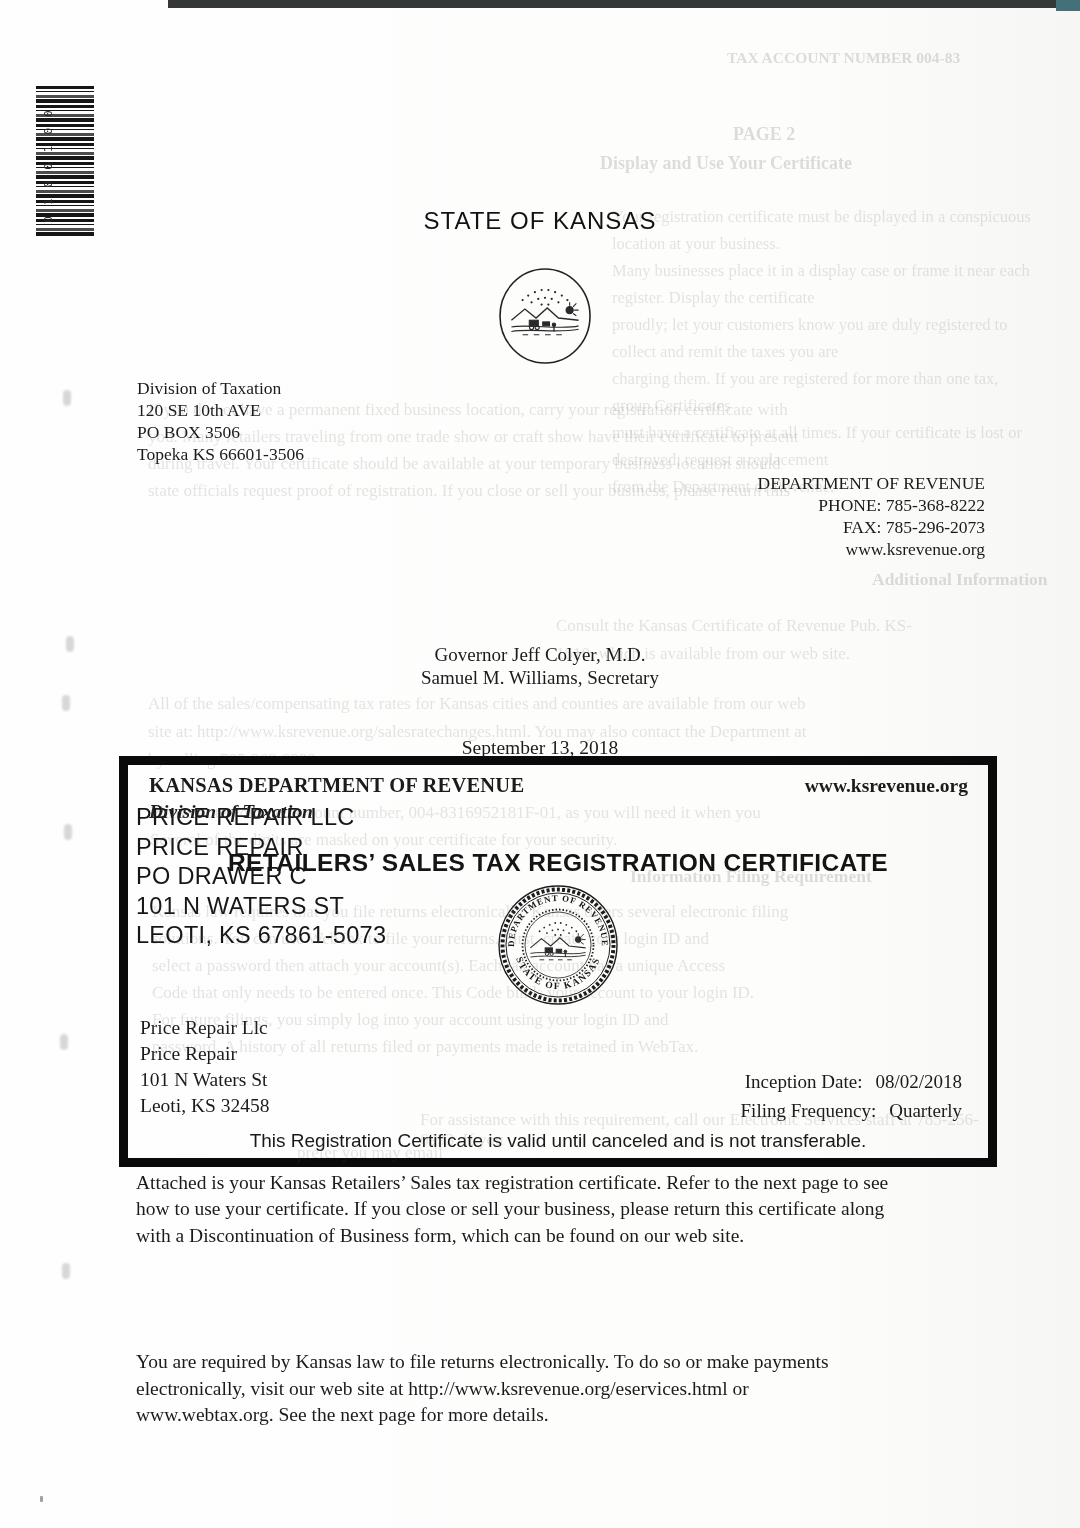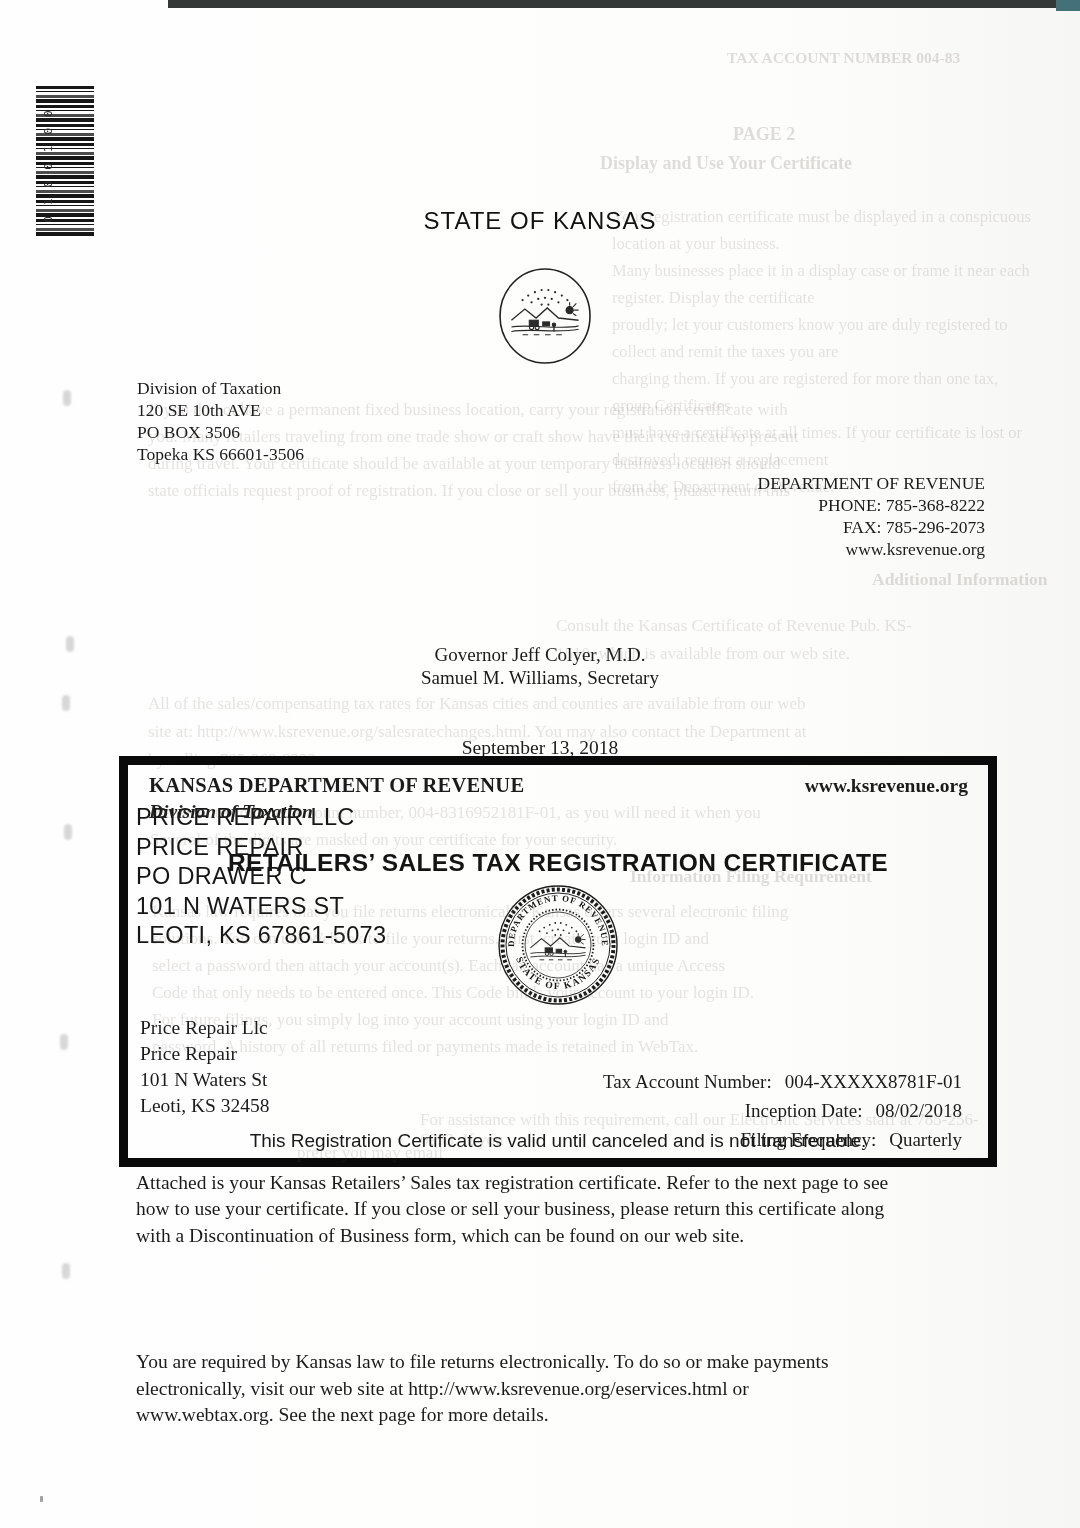--- a/index.html
+++ b/index.html
@@ -246,23 +246,20 @@
 
     <div class="abs cert-holder">
       <div>Price Repair Llc</div>
       <div>Price Repair</div>
       <div>101 N Waters St</div>
       <div>Leoti, KS 32458</div>
     </div>
 
     <div class="abs cert-fields">
       <div>
-        <span>Tax Account Number:</span><span class="val">004-XXXXX8781F-01</span>
-      </div>
-      <div>
         <span>Inception Date:</span><span class="val">08/02/2018</span>
       </div>
       <div>
         <span>Filing Frequency:</span><span class="val">Quarterly</span>
       </div>
     </div>
 
     <div class="abs center cert-valid sans">This Registration Certificate is valid until canceled and is not transferable.</div>
   </div>
 

